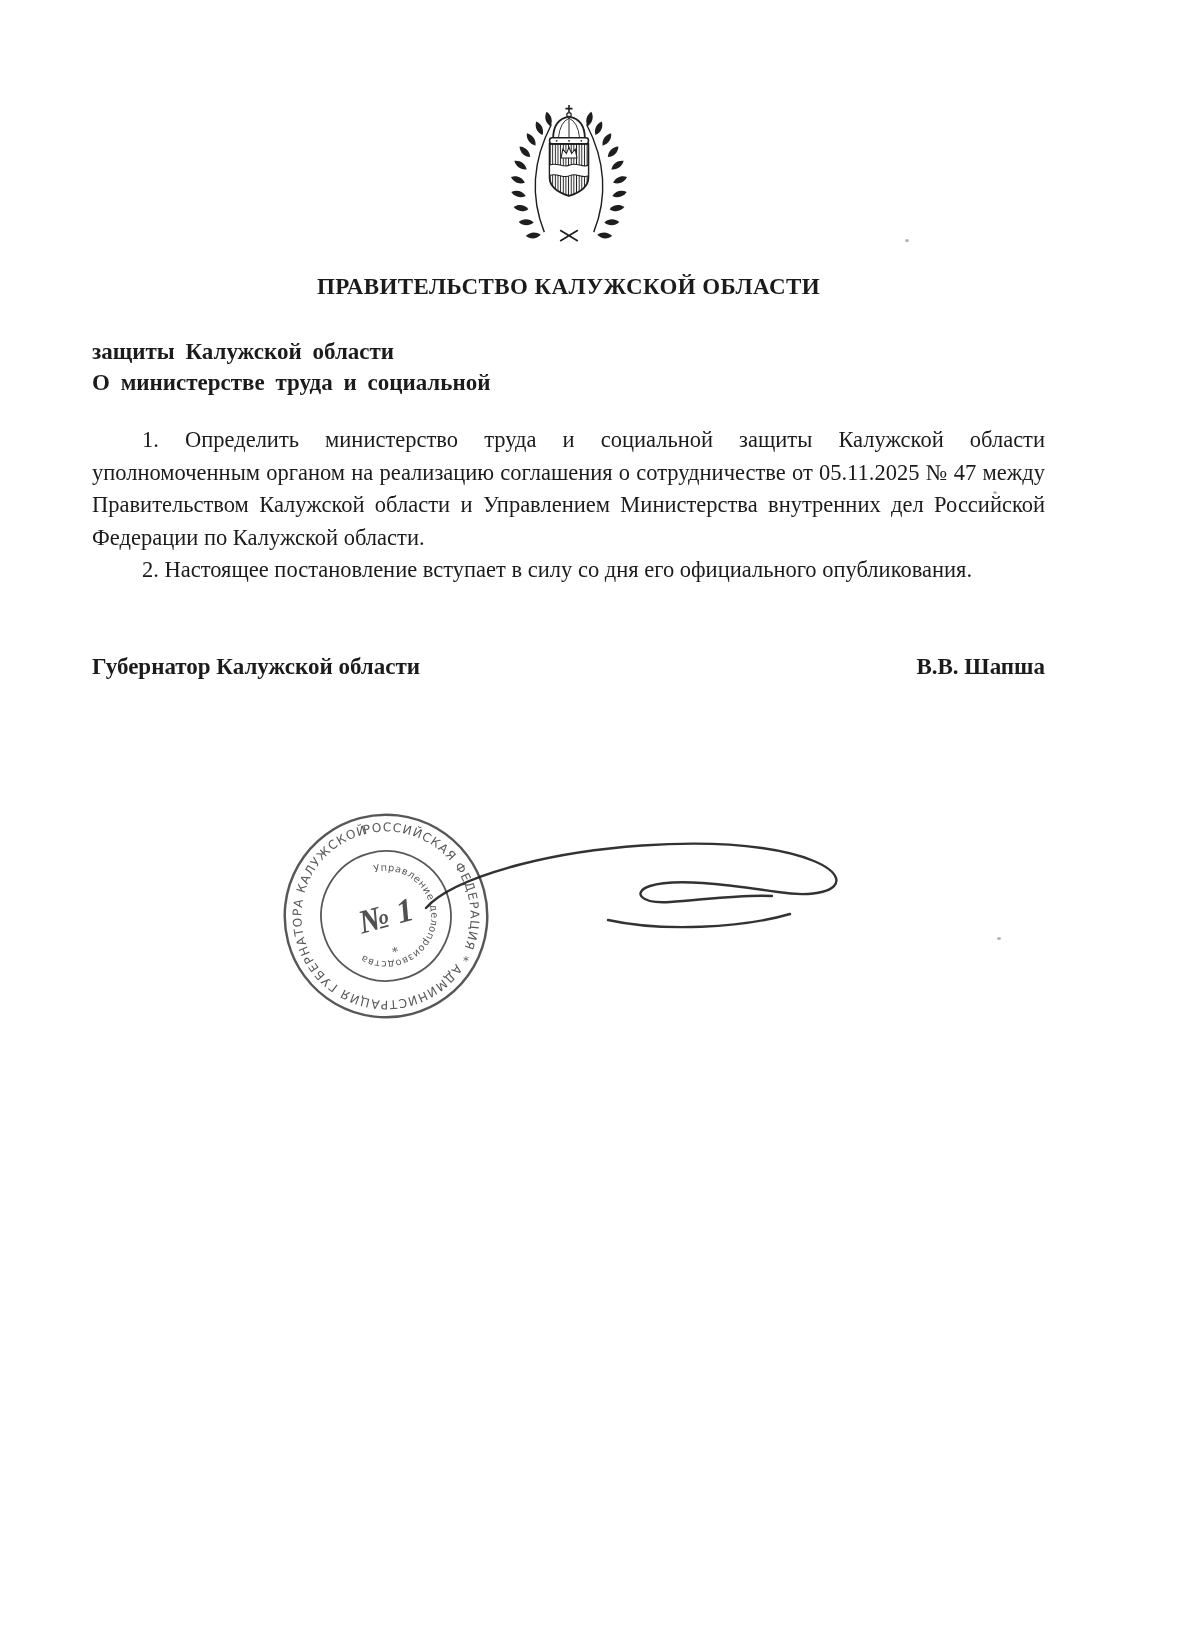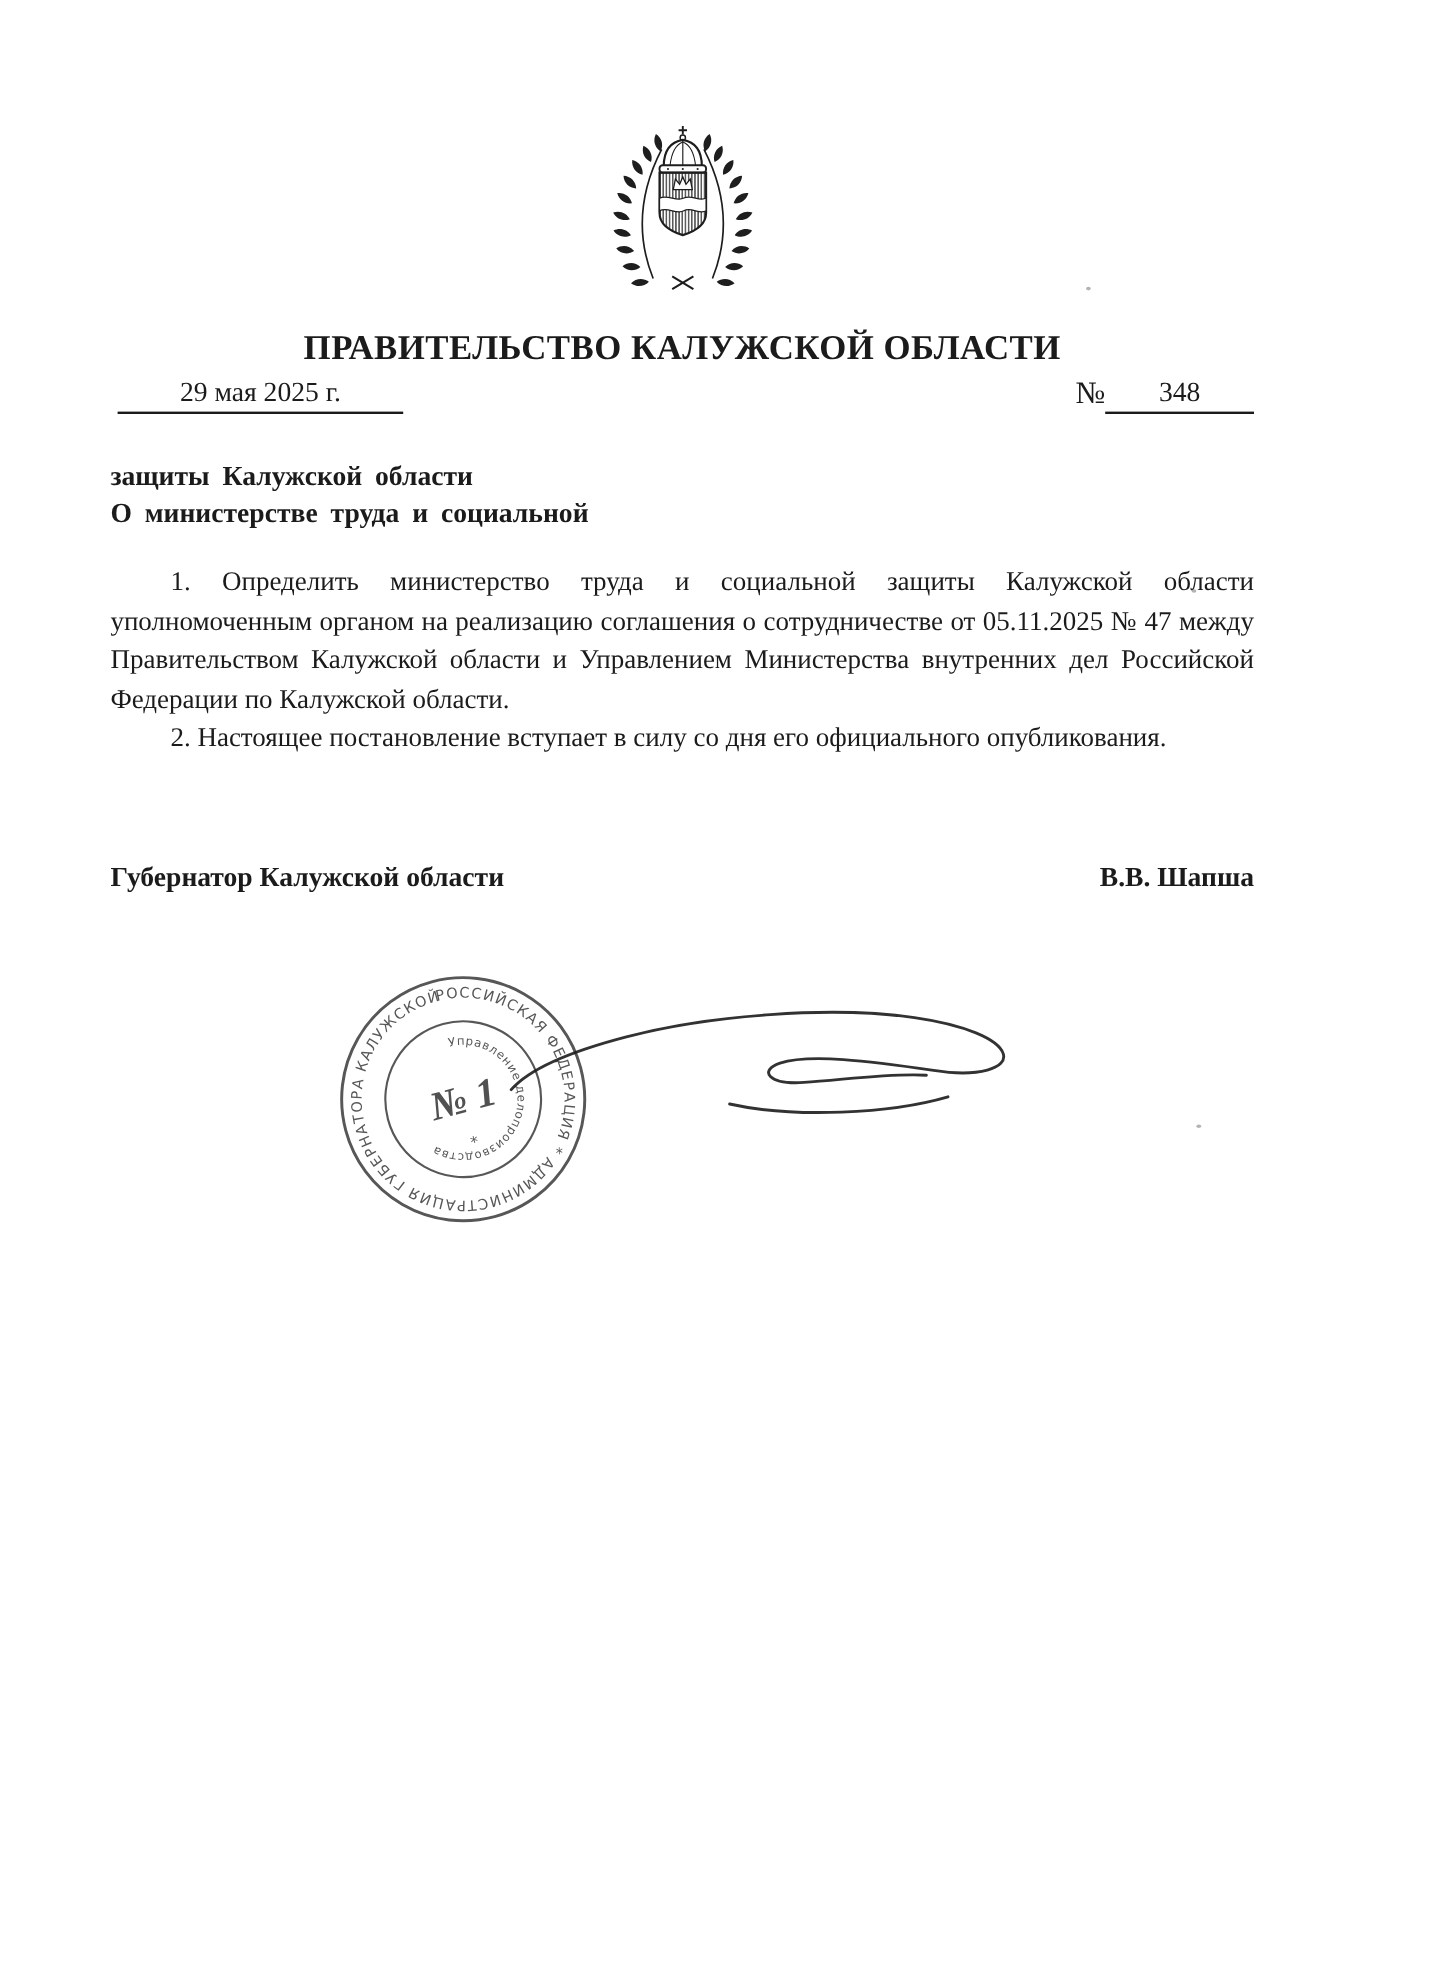--- a/index.html
+++ b/index.html
@@ -22,21 +22,21 @@
     top: 98px;
     width: 953px;
   }
   .emblem-wrap {
     height: 150px;
     display: flex;
     justify-content: center;
   }
   .org-name {
     margin: 26px 0 0;
-    font-size: 29px;
+    font-size: 23px;
     line-height: 1.15;
     font-weight: bold;
     text-align: center;
     letter-spacing: 0.4px;
   }
   .doc-type {
     margin: 30px 0 0;
     font-size: 41px;
     line-height: 1.1;
     font-weight: bold;
@@ -74,21 +74,21 @@
   }
   .body-block {
     margin-top: 26px;
     font-size: 22.5px;
     line-height: 32.5px;
     text-align: justify;
   }
   .body-block p { margin: 0; text-indent: 50px; }
   .bold { font-weight: bold; }
   .sign-row {
-    margin-top: 86px;
+    margin-top: 67px;
     display: flex;
     justify-content: space-between;
     font-size: 23px;
     font-weight: bold;
   }
   .stamp {
     position: absolute;
     left: 268px;
     top: 798px;
     width: 236px;
@@ -176,27 +176,20 @@
         <path d="M58,52 H102 V90 Q102,104 80,111 Q58,104 58,90 Z" fill="url(#hatch)" stroke="#1e1e1e" stroke-width="2"></path>
 
         <path d="M71,68 L73,58 L77,63 L80,56 L83,63 L87,58 L89,68 Z" fill="#fff" stroke="#1e1e1e" stroke-width="1.2"></path>
 
         <path d="M58,76 C66,72 74,80 81,76 C88,72 96,80 102,76 L102,88 C96,92 88,84 81,88 C74,92 66,84 58,88 Z" fill="#fff" stroke="#1e1e1e" stroke-width="1.2"></path>
       </svg>
     </div>
 
     <h1 class="org-name">ПРАВИТЕЛЬСТВО КАЛУЖСКОЙ ОБЛАСТИ</h1>
 
-    <div class="num-row">
-      <span class="date-block">29 мая 2025 г.</span>
-      <span class="no-group">
-        <span class="no-sign">№</span>
-        <span class="no-value">348</span>
-      </span>
-    </div>
 
     <div class="subject">
       <div>защиты Калужской области</div>
       <div>О министерстве труда и социальной</div>
     </div>
 
     <div class="body-block">
       <p>1. Определить министерство труда и социальной защиты Калужской области уполномоченным органом на реализацию соглашения о сотрудничестве от 05.11.2025 № 47 между Правительством Калужской области и Управлением Министерства внутренних дел Российской Федерации по Калужской области.</p>
       <p>2. Настоящее постановление вступает в силу со дня его официального опубликования.</p>
     </div>

